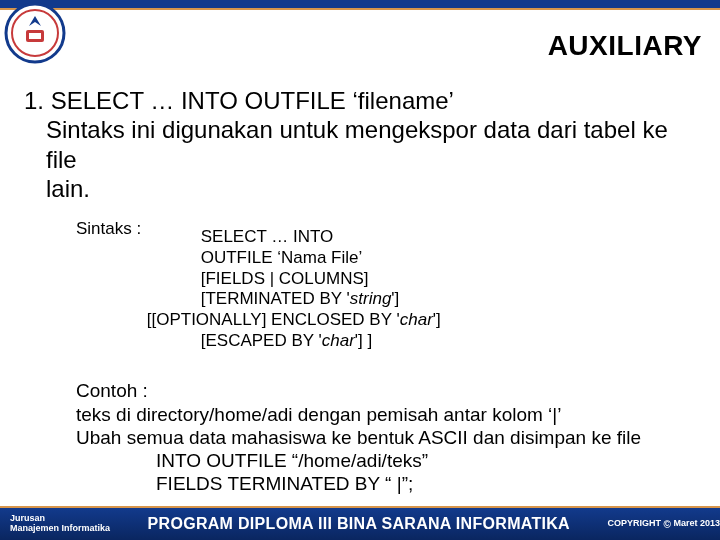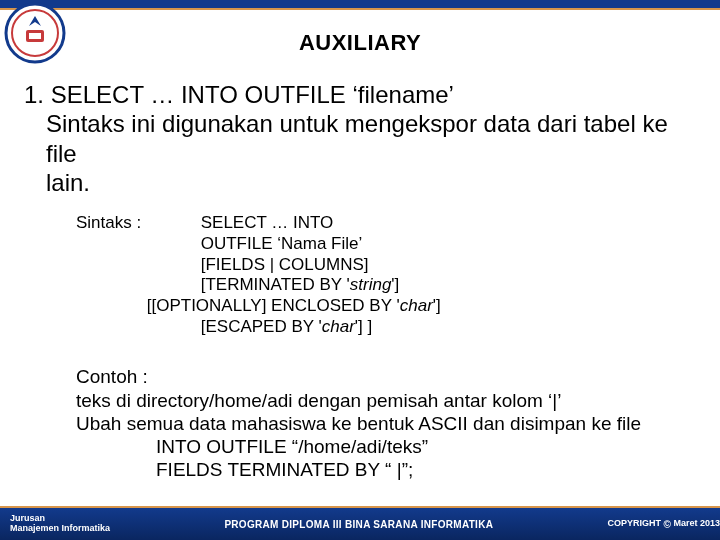--- a/index.html
+++ b/index.html
@@ -26,22 +26,22 @@
     width: 62px;
     height: 62px;
   }
   .content {
     position: absolute;
     top: 30px;
     left: 18px;
     right: 18px;
   }
   .title {
-    text-align: center;
-    font-size: 22px;
+    text-align: right;
+    font-size: 28px;
     font-weight: bold;
     margin-bottom: 24px;
     letter-spacing: 0.5px;
   }
   .para1 {
     font-size: 24px;
     line-height: 1.22;
     padding-left: 6px;
   }
   .para1 .line { display: block; }
@@ -53,20 +53,21 @@
     padding-left: 58px;
   }
   .syntax-label {
     display: inline-block;
     width: 120px;
     vertical-align: top;
   }
   .syntax-lines {
     display: inline-block;
     vertical-align: top;
+    margin-top: 8px;
   }
   .syntax-indent-neg {
     margin-left: -54px;
   }
   .example-block {
     margin-top: 28px;
     font-size: 19px;
     line-height: 1.22;
     padding-left: 58px;
   }
@@ -86,21 +87,21 @@
     font-size: 9px;
   }
   .footer-left {
     padding-left: 10px;
     line-height: 1.1;
     font-weight: bold;
   }
   .footer-center {
     flex: 1;
     text-align: center;
-    font-size: 10px;
+    font-size: 16px;
     font-weight: bold;
     letter-spacing: 0.3px;
   }
   .footer-right {
     padding-right: 0;
     font-weight: bold;
     font-size: 9px;
   }
   .copy-ico {
     display: inline-block;

